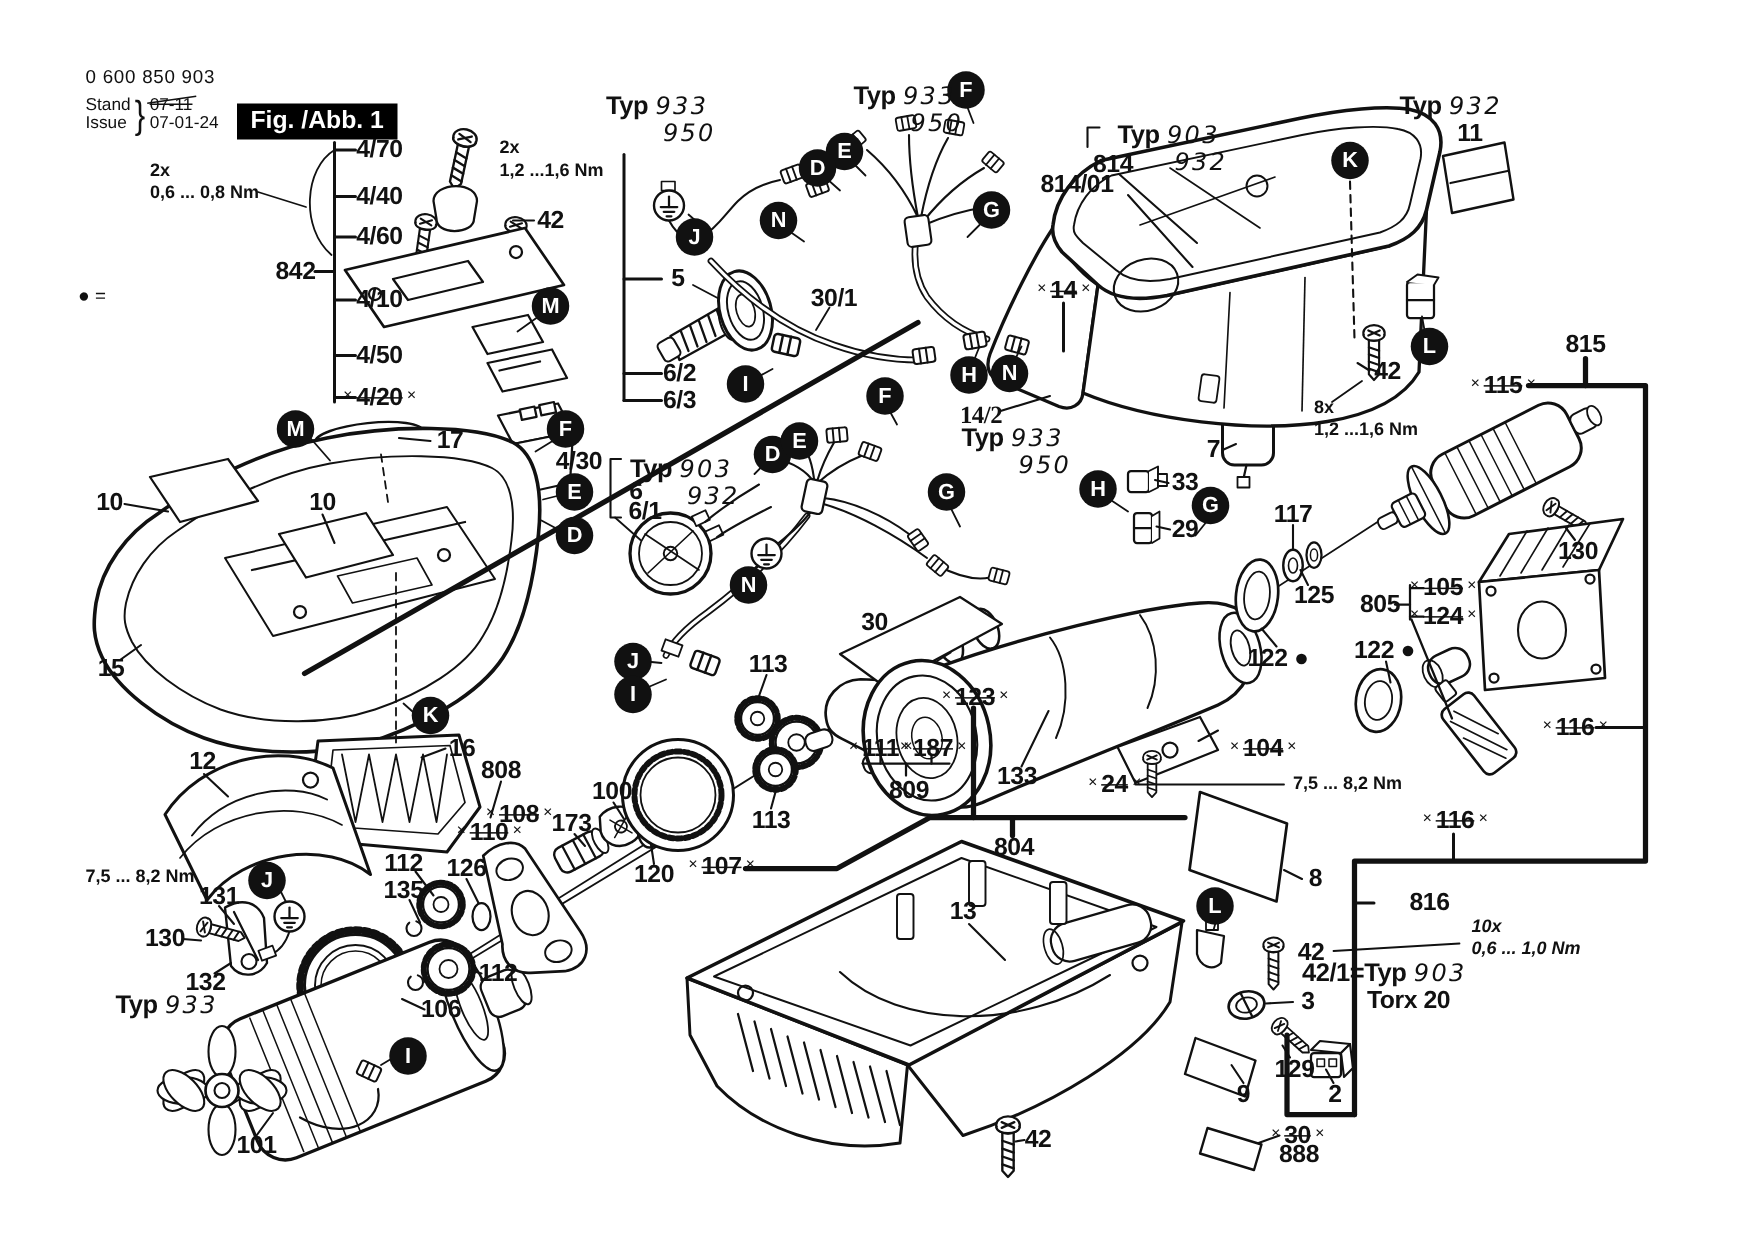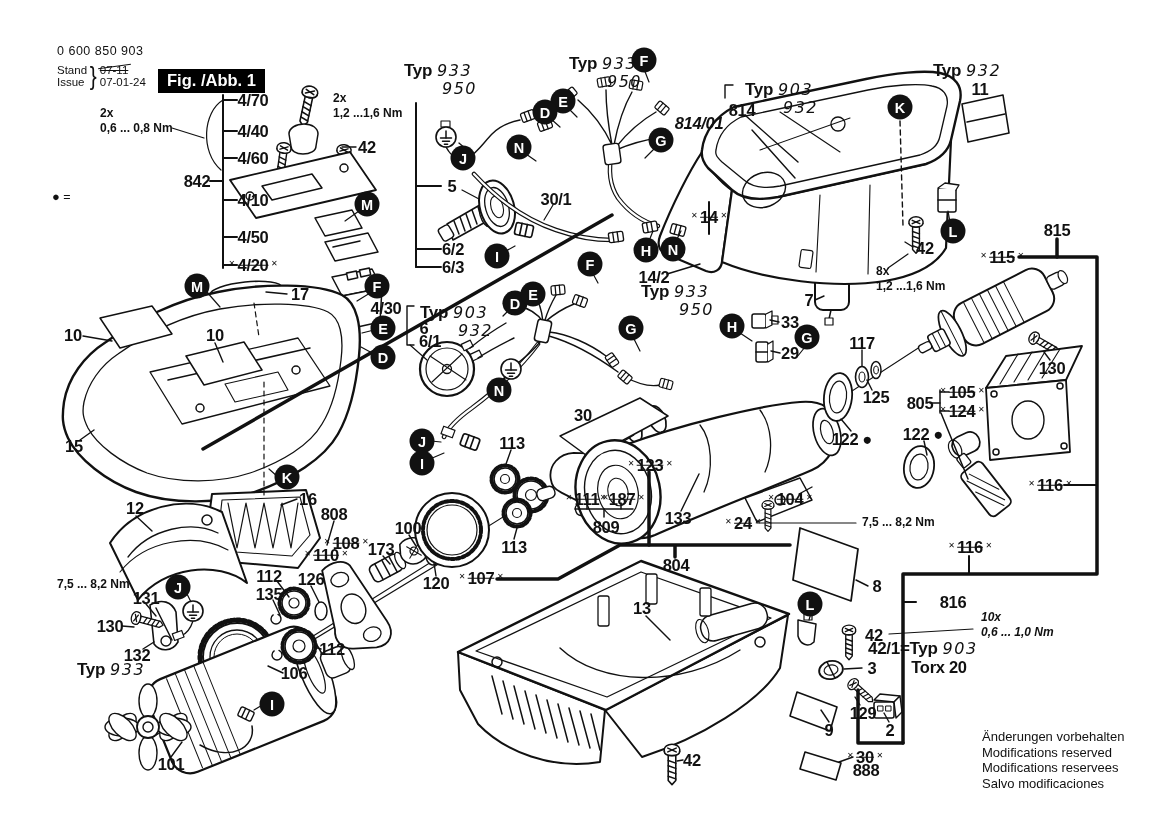--- a/index.html
+++ b/index.html
@@ -607,28 +607,20 @@
         <div>07-01-24</div>
       </div>
     </div>
   </div>
   <div id="figbox">Fig. /Abb. 1</div>
 
   <div id="legend">
     <div><span class="bullet">●</span> <span>=</span></div>
   </div>
 
-  <div id="footer">
-    <div id="footer-lines">
-        <div>Änderungen vorbehalten</div>
-        <div>Modifications reserved</div>
-        <div>Modifications reservees</div>
-        <div>Salvo modificaciones</div>
-      </div>
-  </div>
 
 <div class="plabel" style="left: 253px; top: 100px;"><span class="t">4/70</span></div>
     <div class="plabel" style="left: 253px; top: 131px;"><span class="t">4/40</span></div>
     <div class="plabel" style="left: 253px; top: 158px;"><span class="t">4/60</span></div>
     <div class="plabel" style="left: 197px; top: 181px;"><span class="t">842</span></div>
     <div class="plabel" style="left: 253px; top: 200px;"><span class="t">4/10</span></div>
     <div class="plabel" style="left: 253px; top: 237px;"><span class="t">4/50</span></div>
     <div class="plabel struck" style="left: 253px; top: 265px;"><span class="t">4/20</span></div>
     <div class="plabel" style="left: 367px; top: 147px;"><span class="t">42</span></div>
     <div class="plabel" style="left: 300px; top: 294px;"><span class="t">17</span></div>
@@ -667,30 +659,30 @@
     <div class="plabel" style="left: 146px; top: 598px;"><span class="t">131</span></div>
     <div class="plabel" style="left: 110px; top: 626px;"><span class="t">130</span></div>
     <div class="plabel" style="left: 137px; top: 655px;"><span class="t">132</span></div>
     <div class="plabel" style="left: 171px; top: 764px;"><span class="t">101</span></div>
     <div class="plabel" style="left: 809px; top: 300px;"><span class="t">7</span></div>
     <div class="plabel" style="left: 790px; top: 322px;"><span class="t">33</span></div>
     <div class="plabel" style="left: 790px; top: 353px;"><span class="t">29</span></div>
     <div class="plabel" style="left: 862px; top: 343px;"><span class="t">117</span></div>
     <div class="plabel" style="left: 876px; top: 397px;"><span class="t">125</span></div>
     <div class="plabel" style="left: 852px; top: 439px;"><span class="t">122 ●</span></div>
-    <div class="plabel struck" style="left: 790px; top: 499px;"><span class="t">104</span></div>
+    <div class="plabel struck" style="left: 820px; top: 499px; padding-left: 44px;"><span class="t">104</span></div>
     <div class="plabel struck" style="left: 743px; top: 523px;"><span class="t">24</span></div>
     <div class="plabel" style="left: 920px; top: 403px;"><span class="t">805</span></div>
     <div class="plabel struck" style="left: 962px; top: 392px;"><span class="t">105</span></div>
     <div class="plabel struck" style="left: 962px; top: 411px;"><span class="t">124</span></div>
     <div class="plabel" style="left: 923px; top: 434px;"><span class="t">122 ●</span></div>
     <div class="plabel" style="left: 742px; top: 110px;"><span class="t">814</span></div>
-    <div class="plabel" style="left: 699px; top: 123px; font-style: italic;"><span class="t">814/01</span></div>
-    <div class="plabel struck" style="left: 709px; top: 194px; margin-top: 23px;"><span class="t">14</span></div>
-    <div class="plabel" style="left: 654px; top: 277px;"><span class="t">14/2</span></div>
+    <div class="plabel" style="left: 718px; top: 123px;"><span class="t">814/01</span></div>
+    <div class="plabel struck" style="left: 709px; top: 194px;"><span class="t">14</span></div>
+    <div class="plabel" style="left: 654px; top: 277px; font-family: Liberation Serif, serif;"><span class="t">14/2</span></div>
     <div class="plabel" style="left: 980px; top: 89px;"><span class="t">11</span></div>
     <div class="plabel" style="left: 925px; top: 248px;"><span class="t">42</span></div>
     <div class="plabel struck" style="left: 1002px; top: 257px;"><span class="t">115</span></div>
     <div class="plabel" style="left: 1057px; top: 230px;"><span class="t">815</span></div>
     <div class="plabel" style="left: 1052px; top: 368px;"><span class="t">130</span></div>
     <div class="plabel struck" style="left: 1050px; top: 485px;"><span class="t">116</span></div>
     <div class="plabel struck" style="left: 970px; top: 547px;"><span class="t">116</span></div>
     <div class="plabel" style="left: 931px; top: 602px; padding-left: 44px;"><span class="t">816</span></div>
     <div class="plabel" style="left: 642px; top: 608px;"><span class="t">13</span></div>
     <div class="plabel" style="left: 877px; top: 586px;"><span class="t">8</span></div>

